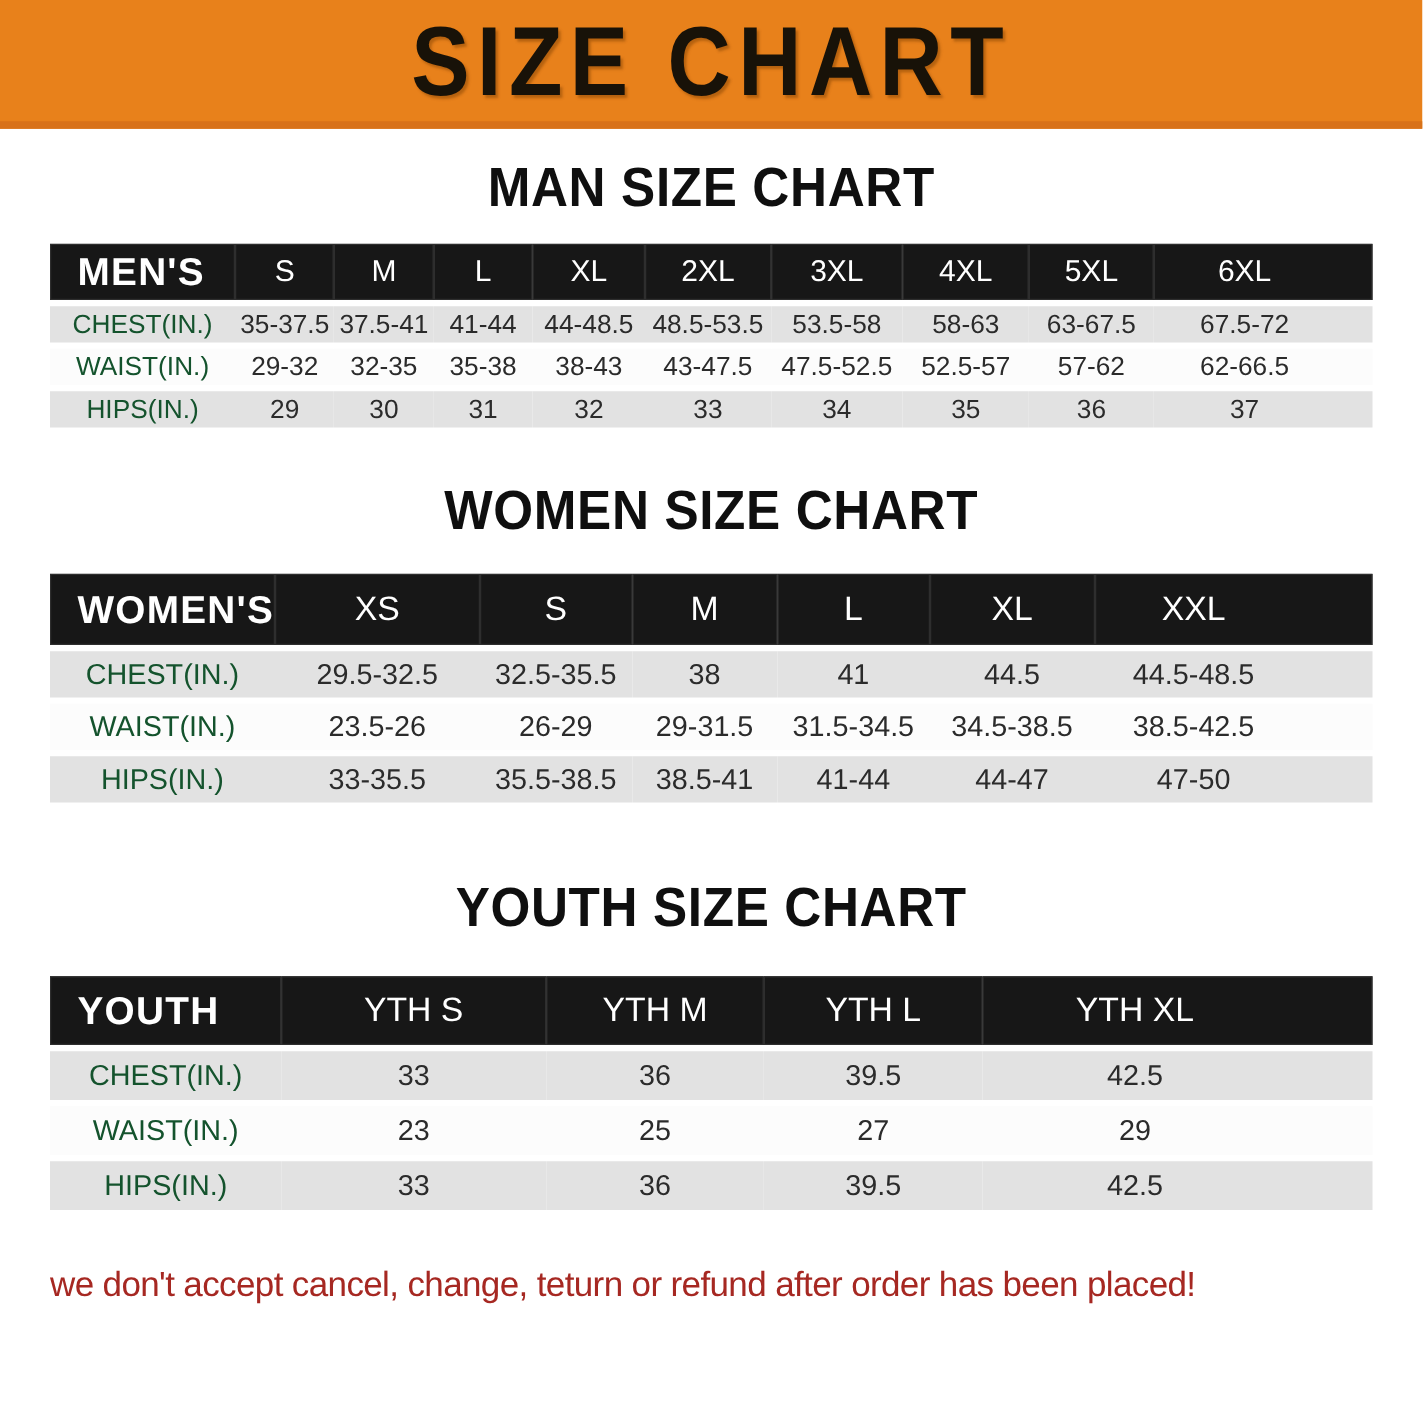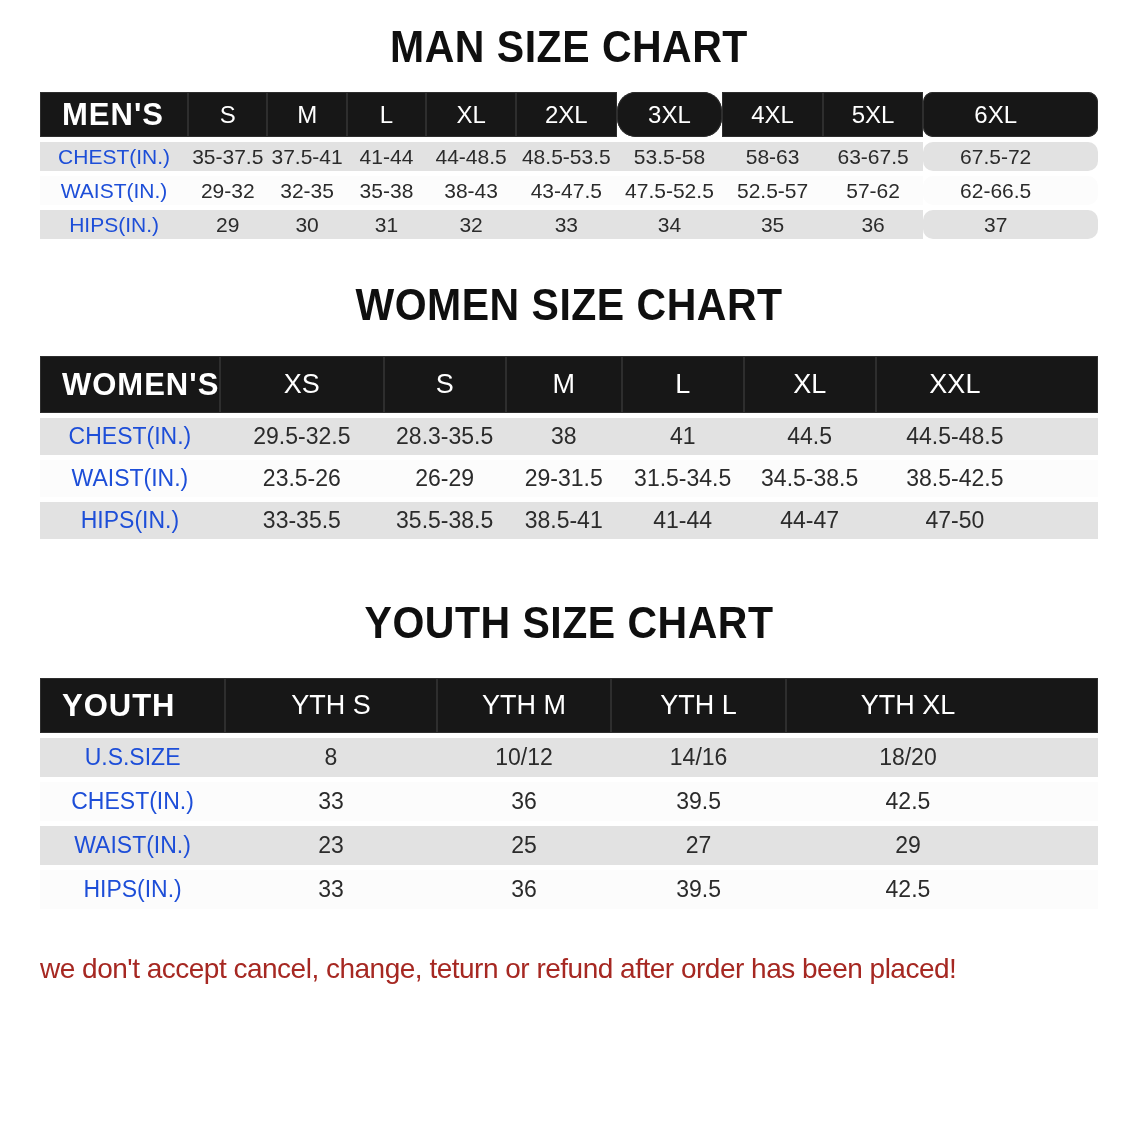--- a/index.html
+++ b/index.html
@@ -67,34 +67,34 @@
     padding-left: 22px;
     font-weight: bold;
     letter-spacing: 1px;
     font-size: 31px !important;
   }
   tbody td {
     text-align: center;
     vertical-align: middle;
     color: #2b2b2b;
   }
-  tbody td:first-child { color: #1d4ed8; }
+  tbody td:first-child { color: #14532d; }
   tbody tr:nth-child(odd)  td { background: #e2e2e2; }
   tbody tr:nth-child(even) td { background: #fcfcfc; }
 
   
   .men thead th { height: 45px; font-size: 24px; margin-left: 41px; }
   .men tbody td { height: 29px; font-size: 21px; }
   .men th:nth-child(1){ width: 14%; }
   .men th:nth-child(2), .men th:nth-child(3), .men th:nth-child(4){ width: 7.5%; }
   .men th:nth-child(5){ width: 8.5%; }
   .men th:nth-child(6){ width: 9.5%; }
-  .men th:nth-child(7){ width: 10%; border-radius: 19px; }
+  .men th:nth-child(7){ width: 10%; }
   .men th:nth-child(8), .men th:nth-child(9){ width: 9.5%; }
-  .men th:last-child, .men td:last-child { padding-right: 31px; border-radius: 10px; }
+  .men th:last-child, .men td:last-child { padding-right: 31px; }
 
   
   .women thead th { height: 57px; font-size: 27px; }
   .women tbody td { height: 37px; font-size: 23px; }
   .women th:nth-child(1){ width: 17%; }
   .women th:nth-child(2){ width: 15.5%; }
   .women th:nth-child(3){ width: 11.5%; }
   .women th:nth-child(4){ width: 11%; }
   .women th:nth-child(5){ width: 11.5%; }
   .women th:nth-child(6){ width: 12.5%; }
@@ -120,20 +120,23 @@
     line-height: 45px;
     white-space: nowrap;
     font-weight: normal;
   }
 </style>
 </head>
 <body>
 
 <div class="page">
 
+  <header class="banner" style="background: rgb(232, 129, 27);">
+    <h1 style="color: rgb(24, 18, 8);">SIZE CHART</h1>
+  </header>
 
   <section>
     <h2 class="section-title title-man">MAN SIZE CHART</h2>
     <table class="size-table men">
         <thead>
           <tr>
             <th>MEN'S</th>
             <th>S</th>
             <th>M</th>
             <th>L</th>
@@ -197,21 +200,21 @@
             <th>M</th>
             <th>L</th>
             <th>XL</th>
             <th>XXL</th>
           </tr>
         </thead>
         <tbody>
           <tr>
             <td>CHEST(IN.)</td>
             <td>29.5-32.5</td>
-            <td>28.3-35.5</td>
+            <td>32.5-35.5</td>
             <td>38</td>
             <td>41</td>
             <td>44.5</td>
             <td>44.5-48.5</td>
           </tr>
           <tr>
             <td>WAIST(IN.)</td>
             <td>23.5-26</td>
             <td>26-29</td>
             <td>29-31.5</td>
@@ -239,27 +242,20 @@
           <tr>
             <th>YOUTH</th>
             <th>YTH S</th>
             <th>YTH M</th>
             <th>YTH L</th>
             <th>YTH XL</th>
           </tr>
         </thead>
         <tbody>
           <tr>
-            <td>U.S.SIZE</td>
-            <td>8</td>
-            <td>10/12</td>
-            <td>14/16</td>
-            <td>18/20</td>
-          </tr>
-          <tr>
             <td>CHEST(IN.)</td>
             <td>33</td>
             <td>36</td>
             <td>39.5</td>
             <td>42.5</td>
           </tr>
           <tr>
             <td>WAIST(IN.)</td>
             <td>23</td>
             <td>25</td>

